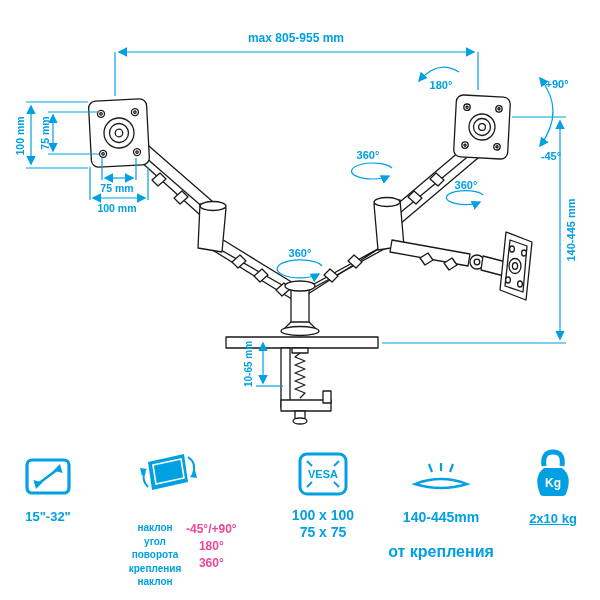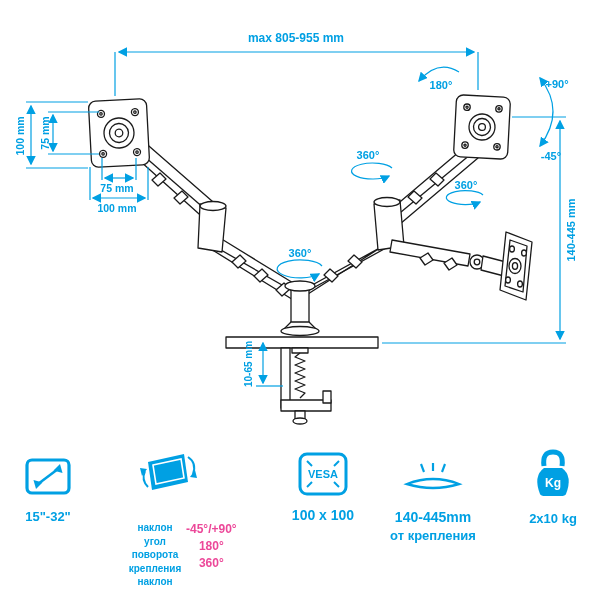--- a/index.html
+++ b/index.html
@@ -5,21 +5,21 @@
   html,body{margin:0;padding:0;background:#fff;}
   body{width:600px;height:600px;overflow:hidden;font-family:"Liberation Sans","DejaVu Sans",sans-serif;}
   .stage{position:relative;width:600px;height:429px;background:#fff;}
   .diagram{position:absolute;top:0;left:0;}
   .dim-text{fill:#00a0e3;font-weight:bold;font-family:"Liberation Sans","DejaVu Sans",sans-serif;}
   .features{position:absolute;top:443px;left:0;width:600px;height:157px;}
   .feature{position:absolute;top:0;}
   .ficon{display:block;margin:0 auto;}
   .fval{color:#00a0e3;font-weight:bold;font-size:13px;text-align:center;margin-top:12px;white-space:nowrap;}
   .fval2{color:#00a0e3;font-weight:bold;font-size:14px;text-align:center;line-height:17px;margin-top:10px;white-space:nowrap;}
-  .fsub{color:#00a0e3;font-size:13px;font-weight:bold;text-align:center;margin-top:2px;white-space:nowrap;}
+  .fsub{color:#00a0e3;font-size:16px;font-weight:bold;text-align:center;margin-top:17px;white-space:nowrap;}
   .tilt-cols{display:flex;margin-top:24px;text-align:center;}
   .tilt-labels{width:62px;color:#00a0e3;font-size:10px;line-height:13.5px;font-weight:bold;}
   .tilt-values{color:#ec4899;font-size:12px;line-height:17px;font-weight:bold;white-space:nowrap;}
 </style>
 </head>
 <body>
 
 <div class="stage">
 
   <svg class="diagram" width="600" height="443" viewBox="0 0 600 443">
@@ -216,37 +216,38 @@
       <svg class="ficon" width="52" height="46" style="margin-top:8px;">
         <rect x="3" y="3" width="46" height="40" rx="7" fill="none" stroke="#00a0e3" stroke-width="3"></rect>
         <line x1="10" y1="10" x2="15" y2="15" stroke="#00a0e3" stroke-width="2"></line>
         <line x1="42" y1="10" x2="37" y2="15" stroke="#00a0e3" stroke-width="2"></line>
         <line x1="10" y1="36" x2="15" y2="31" stroke="#00a0e3" stroke-width="2"></line>
         <line x1="42" y1="36" x2="37" y2="31" stroke="#00a0e3" stroke-width="2"></line>
         <text x="26" y="27" fill="#00a0e3" font-size="11" font-weight="bold" text-anchor="middle" font-family="Liberation Sans, DejaVu Sans, sans-serif">VESA</text>
       </svg>
       <div class="fval2">
         <div>100 x 100</div>
+        <div>75 x 75</div>
       </div>
     </div>
 
-    <div class="feature" style="left:378px;width:110px;">
+    <div class="feature" style="left:386px;width:110px;">
       <svg class="ficon" width="60" height="36" style="margin-top:16px;">
         <path d="M 4 25 Q 30 15 56 25 Q 30 33 4 25 z" fill="none" stroke="#00a0e3" stroke-width="2.4"></path>
         <line x1="21" y1="13" x2="18" y2="5" stroke="#00a0e3" stroke-width="2.2"></line>
         <line x1="30" y1="12" x2="30" y2="4" stroke="#00a0e3" stroke-width="2.2"></line>
         <line x1="39" y1="13" x2="42" y2="5" stroke="#00a0e3" stroke-width="2.2"></line>
       </svg>
       <div class="fval2" style="margin-top:14px;">140-445mm</div>
       <div class="fsub">от крепления</div>
     </div>
 
     <div class="feature" style="left:509px;width:88px;">
       <svg class="ficon" width="46" height="52" style="margin-top:4px;">
         <path d="M 14 19 Q 12 5 23 5 Q 34 5 32 19" fill="none" stroke="#00a0e3" stroke-width="5"></path>
         <path d="M 10 47 Q 3 29 14 21 L 32 21 Q 43 29 36 47 Q 35 49 31 49 L 15 49 Q 11 49 10 47 z" fill="#00a0e3"></path>
         <text x="23" y="40" fill="#ffffff" font-size="12" font-weight="bold" text-anchor="middle" font-family="Liberation Sans, DejaVu Sans, sans-serif">Kg</text>
       </svg>
-      <div class="fval" style="">2x10 kg</div>
+      <div class="fval" style="text-decoration:underline;">2x10 kg</div>
     </div>
 
   </div>
 </div>
 
 </body></html>

